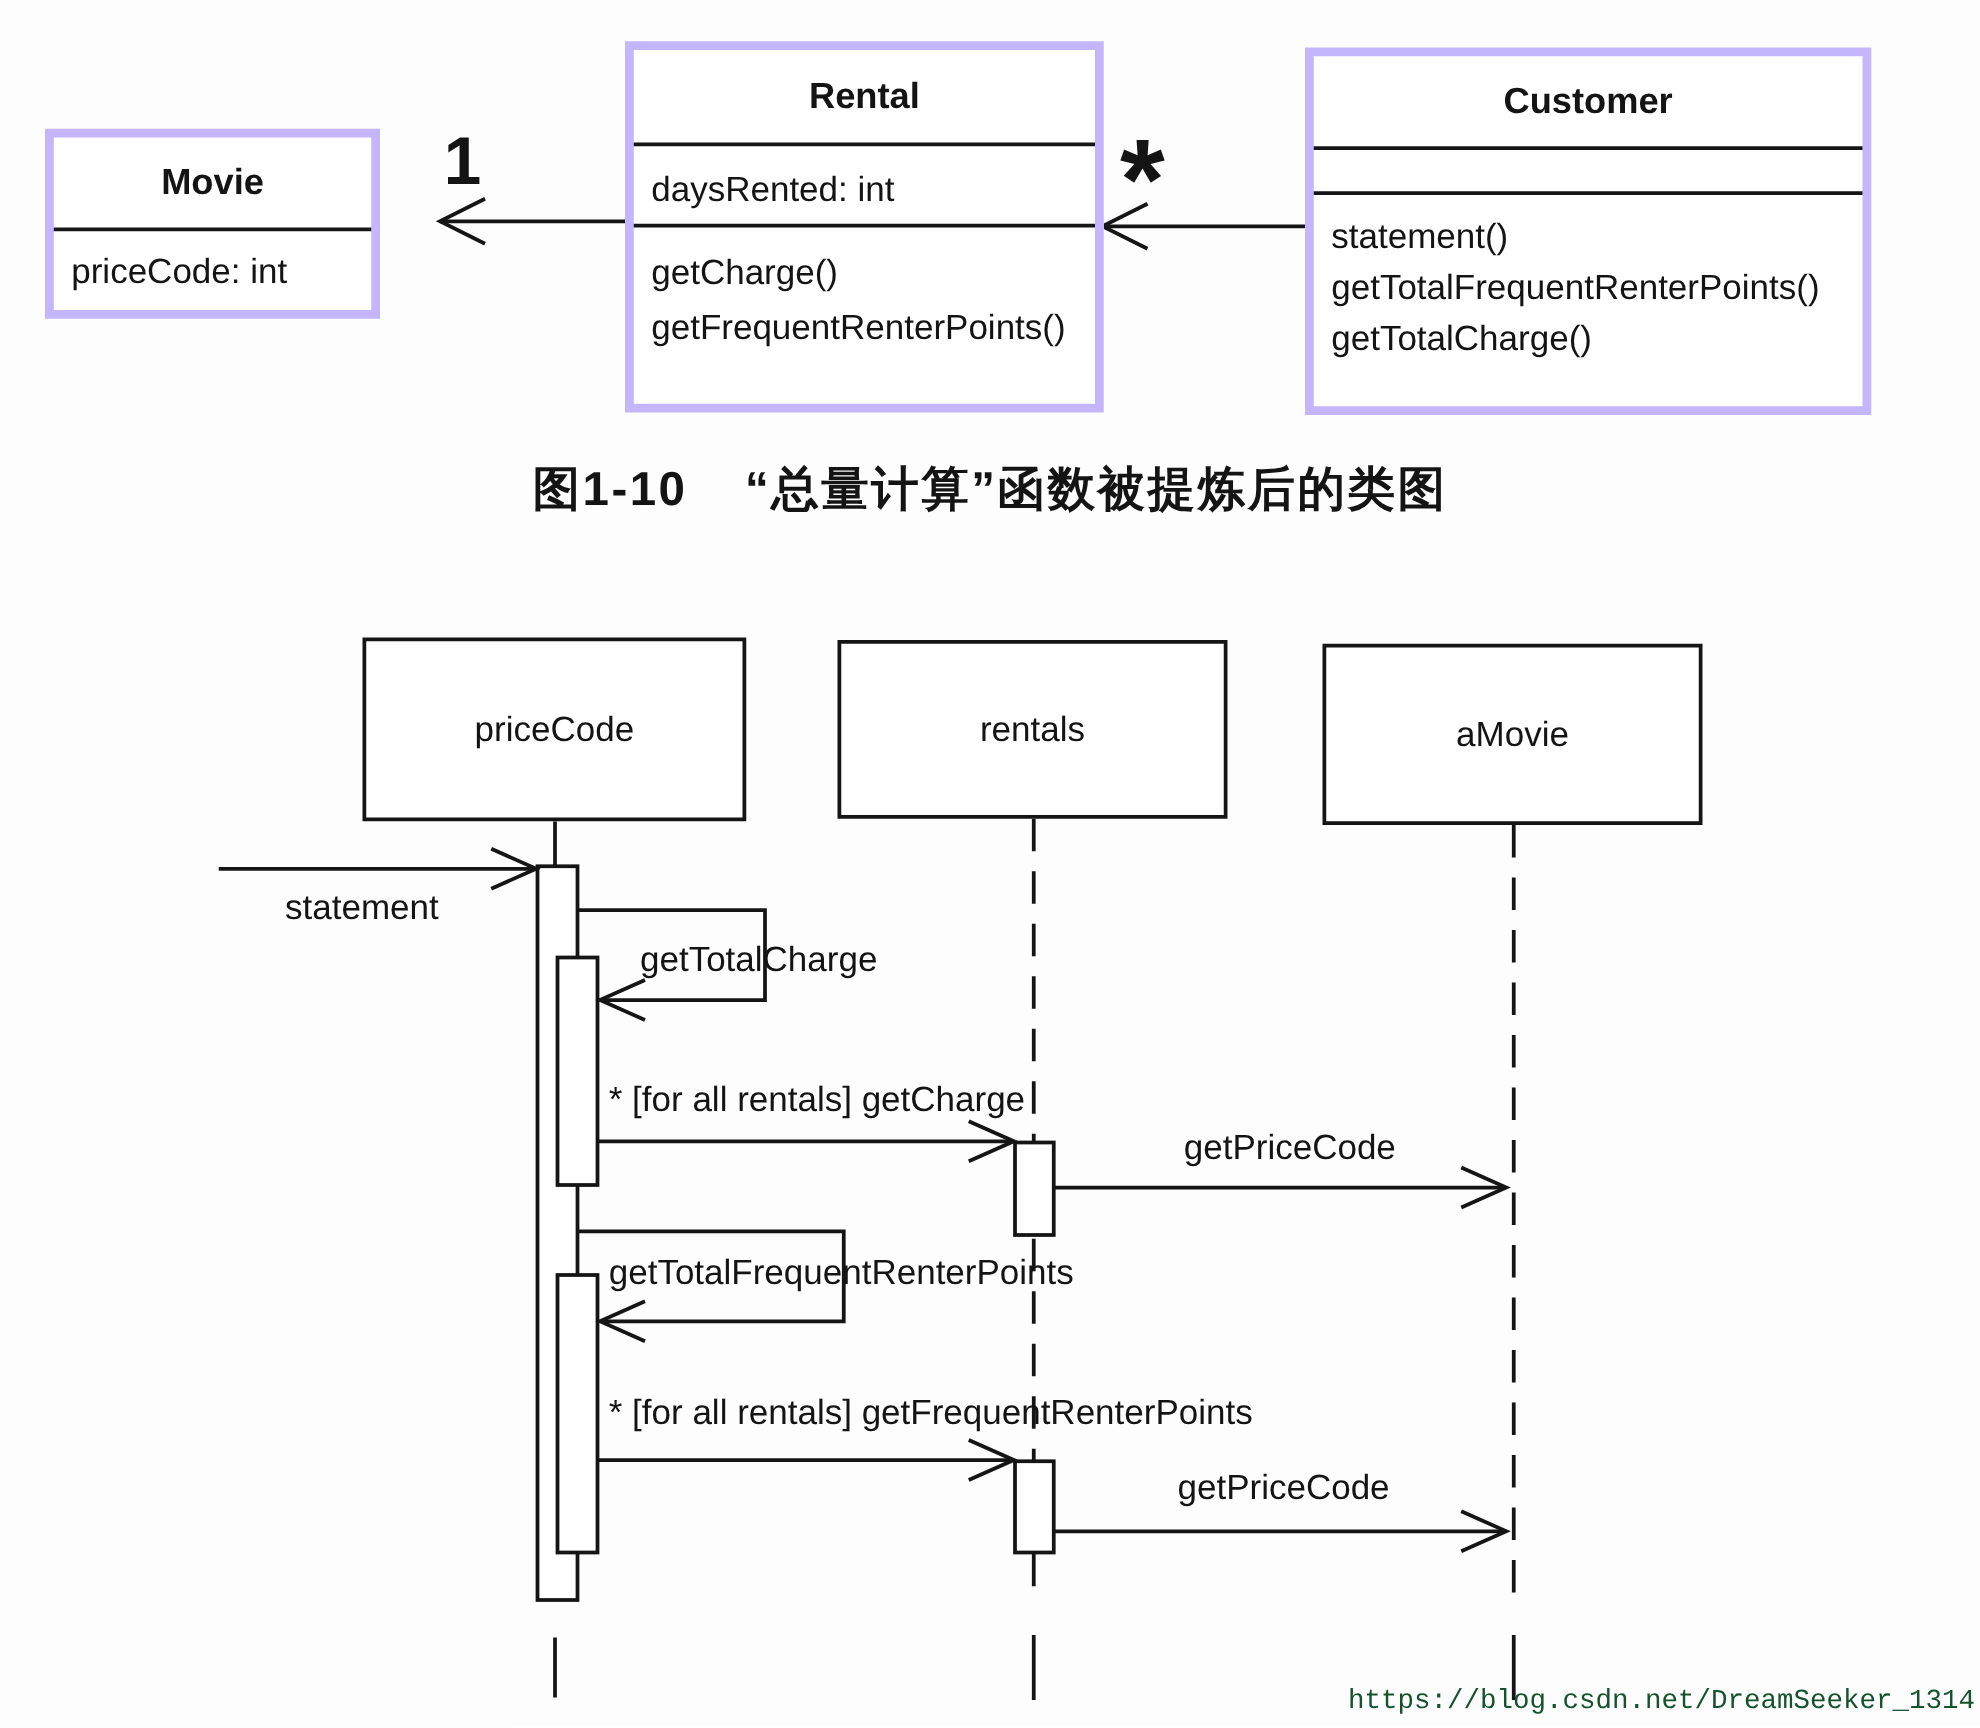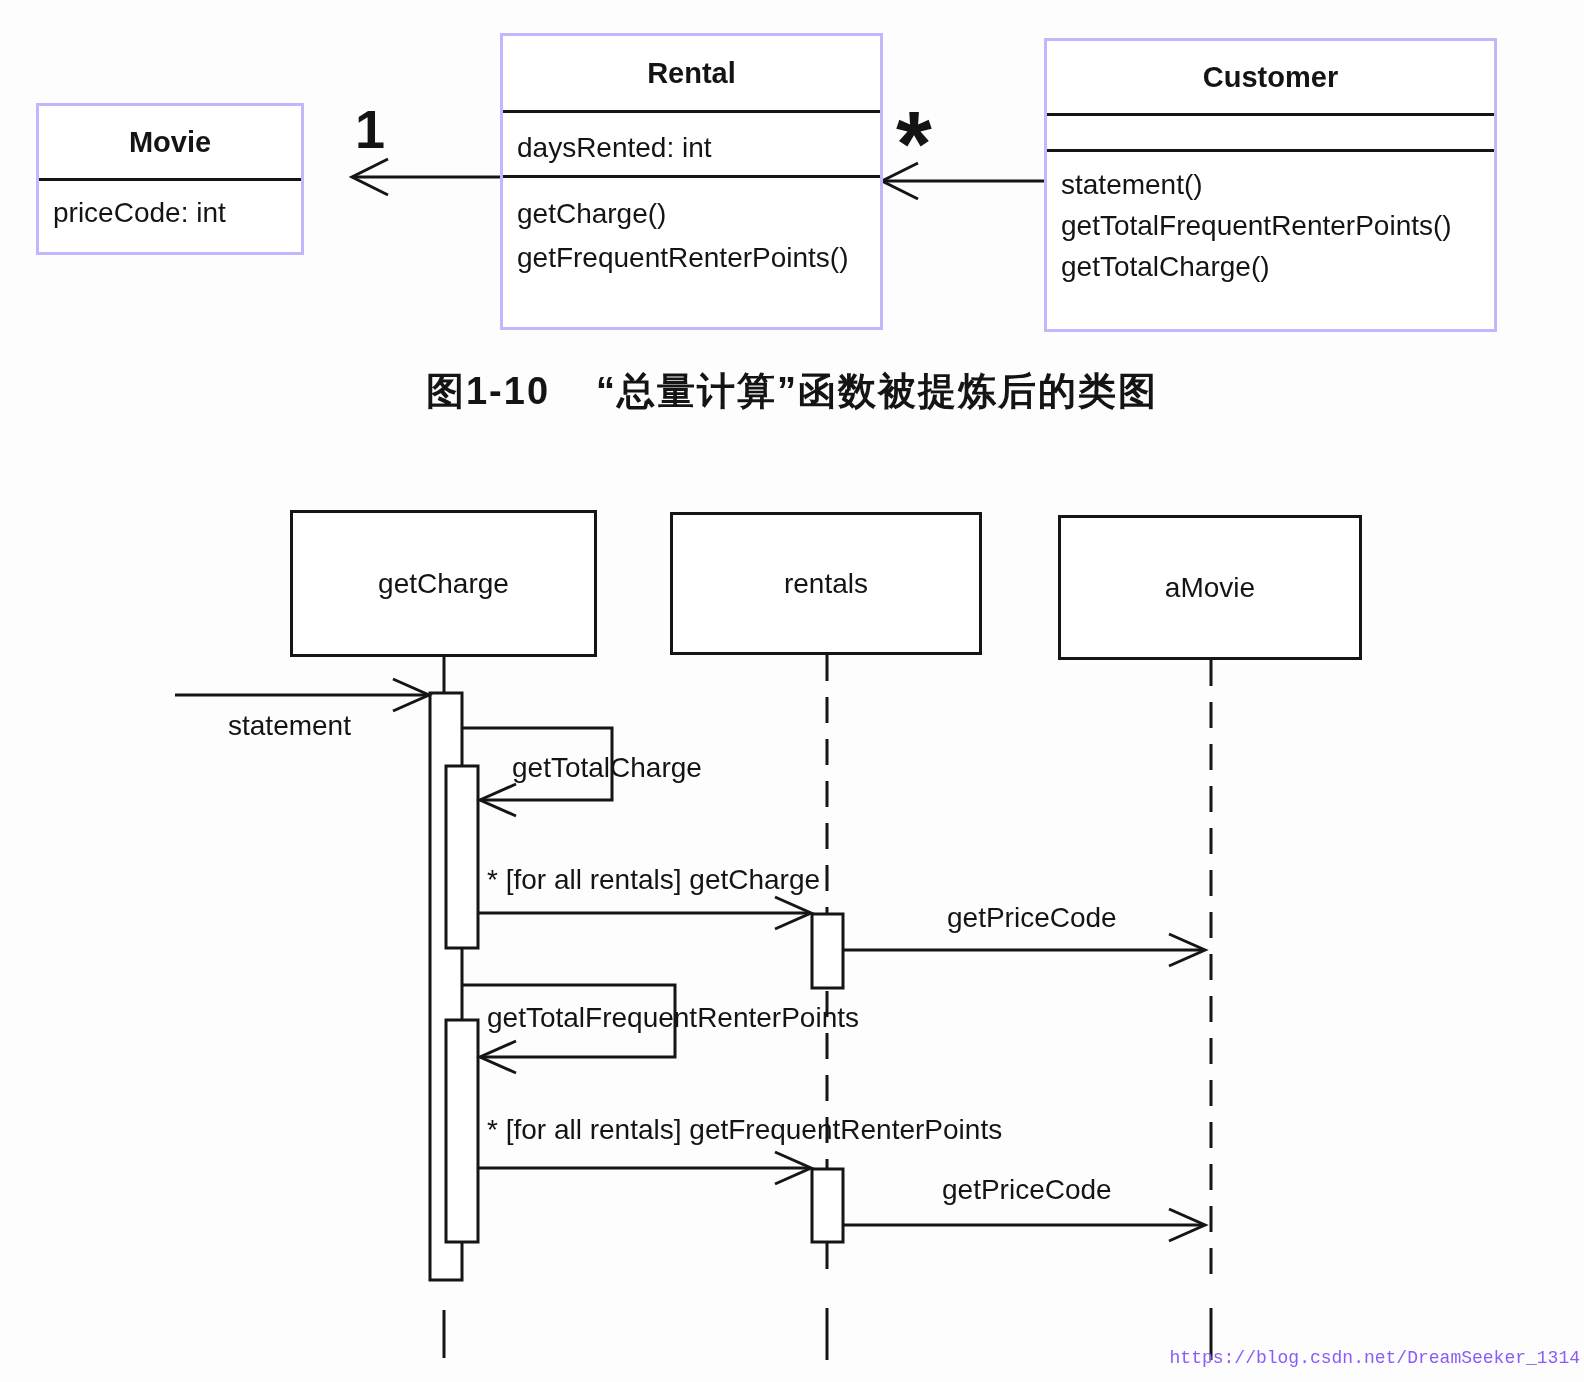--- a/index.html
+++ b/index.html
@@ -3,21 +3,21 @@
 <meta charset="utf-8">
 <style>
   html,body{margin:0;padding:0;background:#ffffff;}
   .canvas{
     position:relative;width:1584px;height:1382px;background:#fdfdfd;
     font-family:"Liberation Sans","DejaVu Sans",sans-serif;color:#141414;
     overflow:hidden;
   }
   svg.lines{position:absolute;left:0;top:0;z-index:1;}
   .uml-box{
-    position:absolute;background:#ffffff;border:3px solid #c4b5fd;z-index:2;
+    position:absolute;background:#ffffff;border:7px solid #c4b5fd;z-index:2;
     box-sizing:border-box;
   }
   .uml-title{
     font-weight:bold;font-size:29px;text-align:center;
     display:flex;align-items:center;justify-content:center;
   }
   .uml-sect{border-top:3px solid #151515;box-sizing:border-box;padding:10px 0 8px 14px;}
   .uml-line{font-size:28px;line-height:44px;white-space:nowrap;}
   .obj-box{
     position:absolute;background:#ffffff;border:3px solid #151515;z-index:2;
@@ -27,21 +27,21 @@
   .mult{position:absolute;font-weight:bold;z-index:2;line-height:1;}
   .msg-label{position:absolute;font-size:28px;white-space:nowrap;z-index:3;}
   .caption{
     position:absolute;left:0;top:366px;width:100%;text-align:center;
     font-size:38px;font-weight:bold;z-index:2;letter-spacing:2px;
   }
   .caption .cap-label{margin-right:46px;}
   .watermark{
     position:absolute;right:4px;top:1348px;z-index:4;
     font-family:"Liberation Mono","DejaVu Sans Mono",monospace;
-    font-size:18px;color:#8b5cf6;white-space:nowrap;
+    font-size:22px;color:#14532d;white-space:nowrap;
   }
 </style>
 </head>
 <body>
 
 <div class="canvas">
 
   <svg class="lines" width="1584" height="1382" viewBox="0 0 1584 1382">
     <g stroke="#151515" stroke-width="3" fill="none">
 
@@ -135,21 +135,21 @@
   </div>
 
   <div class="mult" style="left:355px;top:102px;font-size:54px;">1</div>
   <div class="mult" style="left:896px;top:98px;font-size:92px;">*</div>
 
   <div class="caption">
     <span class="cap-label">图1-10</span><span>“总量计算”函数被提炼后的类图</span>
   </div>
 
   <div class="obj-box" style="left:290px;top:510px;width:307px;height:147px;">
-    <span>getCharge</span>
+    <span>priceCode</span>
   </div>
   <div class="obj-box" style="left:670px;top:512px;width:312px;height:143px;">
     <span>rentals</span>
   </div>
   <div class="obj-box" style="left:1058px;top:515px;width:304px;height:145px;">
     <span>aMovie</span>
   </div>
 
   <div class="msg-label" style="left:228px;top:710px;">statement</div>
   <div class="msg-label" style="left:512px;top:752px;">getTotalCharge</div>

